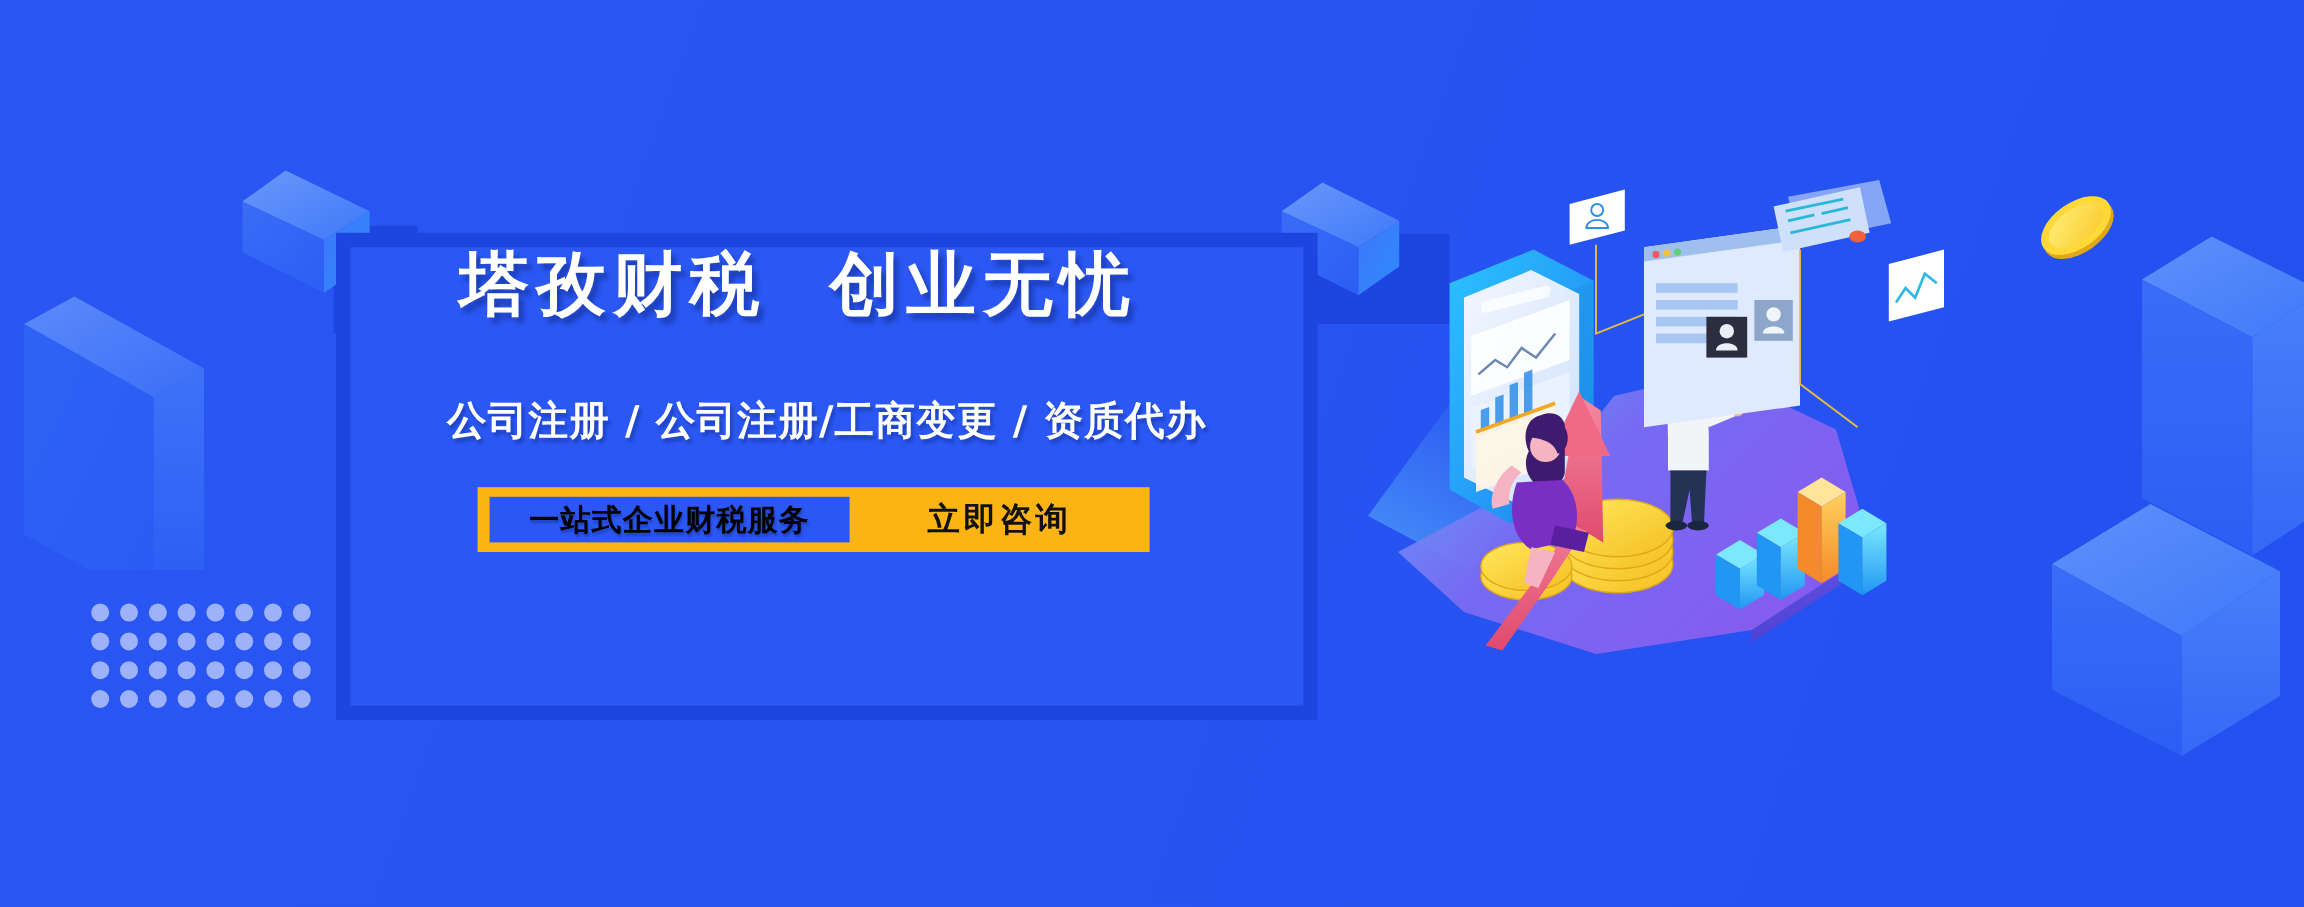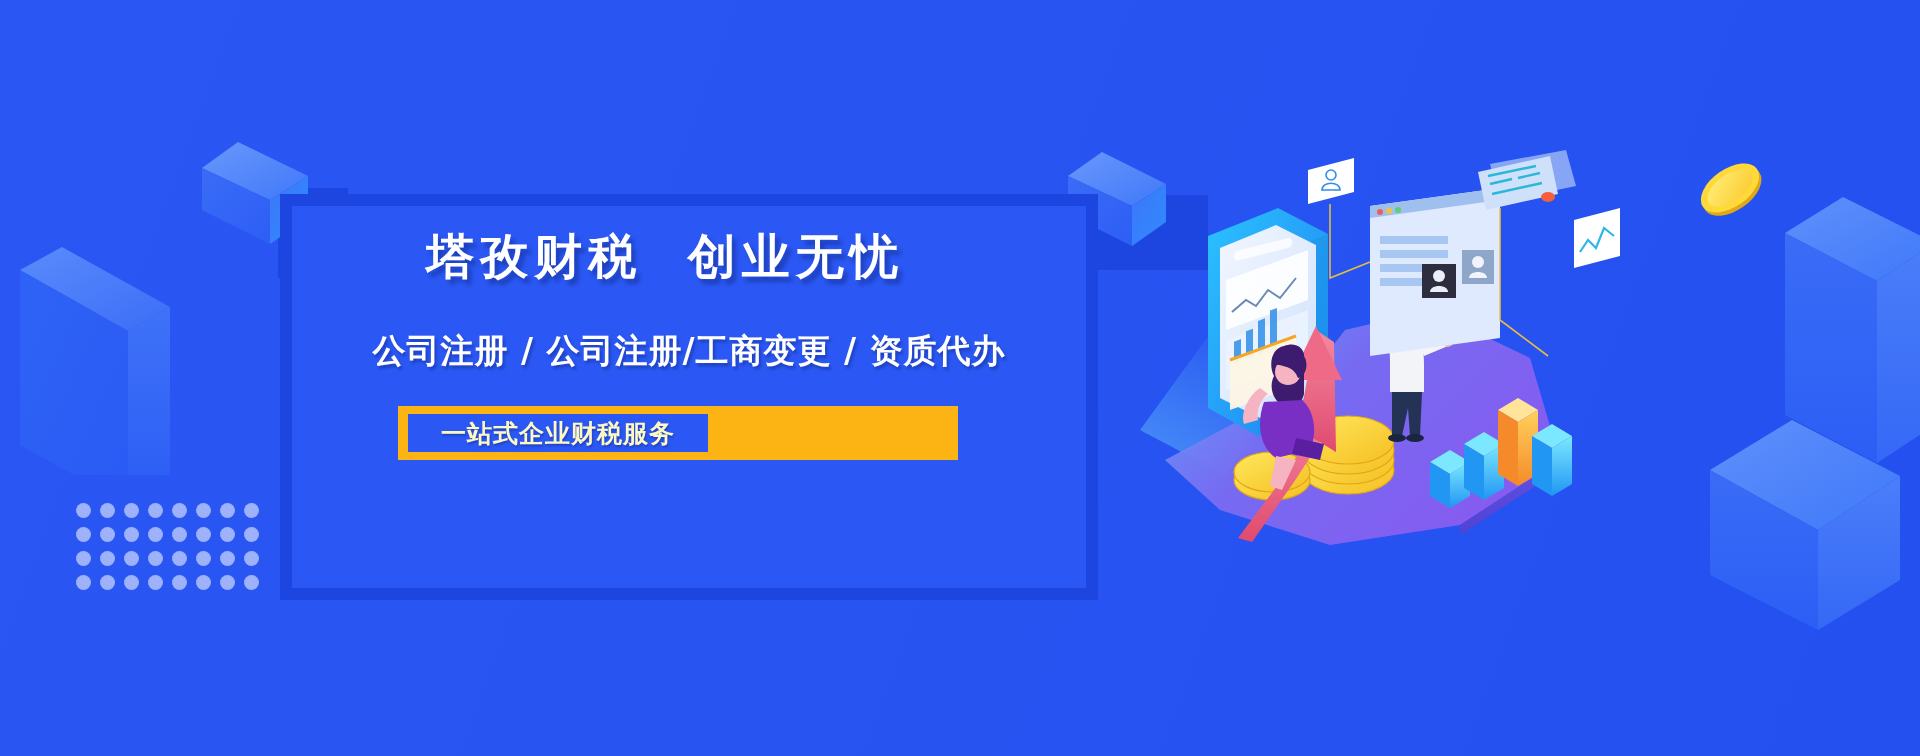--- a/index.html
+++ b/index.html
@@ -48,24 +48,24 @@
     background:#1d46e0;
   }
   .frame-inner{
     position:absolute;left:292px;top:206px;width:794px;height:382px;
     background:#2b58f4;
   }
 
   .content{position:absolute;left:292px;top:206px;width:794px;height:382px;}
 
   .headline{
-    position:absolute;left:0;top:26px;width:746px;
+    position:absolute;left:0;top:2px;width:746px;
     text-align:center;
     color:#ffffff;
-    font-size:48px;line-height:1;
+    font-size:58px;line-height:1;
     font-weight:700;
     letter-spacing:6px;
     text-shadow:4px 5px 4px rgba(10,30,110,.45);
     font-family:"DejaVu Sans","Liberation Sans",sans-serif;
     white-space:pre;
   }
   .subline{
     position:absolute;left:0;top:128px;width:794px;
     text-align:center;
     color:#ffffff;
@@ -82,21 +82,21 @@
     position:absolute;left:106px;top:200px;
     width:560px;height:54px;
     background:#fcb415;
     display:flex;align-items:center;
   }
   .cta-tag{
     margin-left:10px;
     width:300px;height:38px;
     background:#2b58f4;
     display:flex;align-items:center;justify-content:center;
-    color:#fef9c3;
+    color:#000000;
     font-size:25px;font-weight:700;letter-spacing:1px;
     font-family:"DejaVu Sans","Liberation Sans",sans-serif;
     text-shadow:1px 2px 2px rgba(10,30,110,.35);
     white-space:pre;
   }
   .cta-btn{
     flex:1;
     display:flex;align-items:center;justify-content:center;
     color:#111111;
     font-size:27px;font-weight:700;letter-spacing:3px;
@@ -263,20 +263,21 @@
   <div class="frame-inner"></div>
 
   <div class="content">
 
     <div class="headline">塔孜财税  创业无忧</div>
 
     <div class="subline">公司注册 / 公司注册/工商变更 / 资质代办</div>
 
     <div class="cta">
       <div class="cta-tag">一站式企业财税服务</div>
+      <div class="cta-btn">立即咨询</div>
     </div>
 
   </div>
 
   <div class="illus">
     <svg width="490" height="420" viewBox="0 0 490 420">
       <defs>
         <linearGradient id="plat" x1="0" y1="0" x2="1" y2="0.6">
           <stop offset="0" stop-color="#63a8fa"></stop>
           <stop offset="0.45" stop-color="#7a6cf2"></stop>

